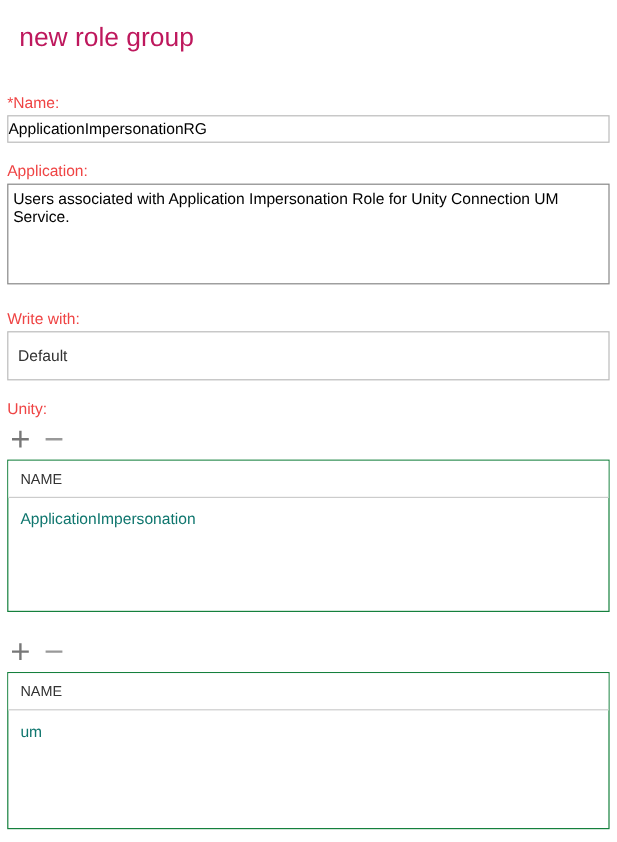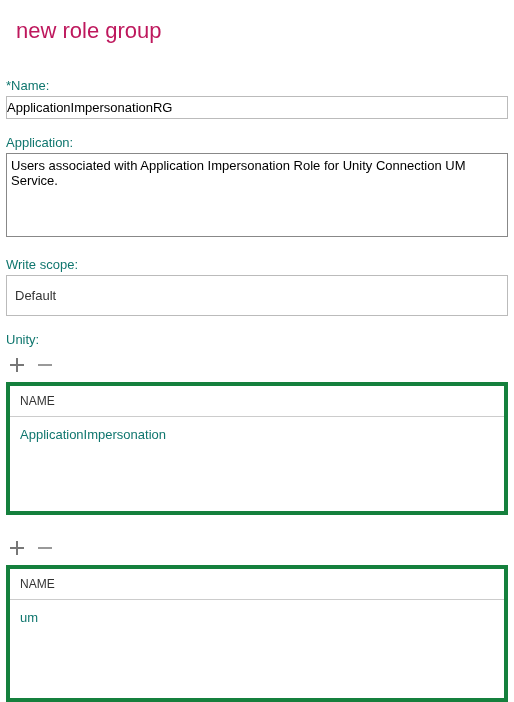--- a/index.html
+++ b/index.html
@@ -12,21 +12,21 @@
     }
     .page-title {
       font-size: 22px;
       font-weight: 300;
       color: #be185d;
       margin-left: 10px;
       margin-bottom: 34px;
     }
     .field-label {
       font-size: 13px;
-      color: #0f766e;
+      color: #ef4444;
       margin-bottom: 3px;
     }
     .text-input {
       width: 100%;
       border: 1px solid #bbb;
       padding: 3px 0;
       font-size: 13px;
       font-family: inherit;
       outline: none;
     }
@@ -52,21 +52,21 @@
       gap: 10px;
       padding: 6px 2px 8px 2px;
     }
     .icon-btn {
       width: 18px; height: 18px;
       display: flex; align-items: center; justify-content: center;
       cursor: pointer;
     }
     .icon-btn svg { display: block; }
     .list-table {
-      border: 4px solid #15803d;
+      border: 1px solid #15803d;
       width: 100%;
     }
     .list-header {
       padding: 8px 10px;
       font-size: 12px;
       color: #333;
       border-bottom: 1px solid #ccc;
       background: #fff;
     }
     .list-body {
@@ -91,21 +91,21 @@
   <div class="field-label">*Name:</div>
   <input class="text-input" type="text" value="ApplicationImpersonationRG" style="">
 </div>
 
 <div class="field-block">
   <div class="field-label">Application:</div>
   <textarea class="text-area" style="">Users associated with Application Impersonation Role for Unity Connection UM Service.</textarea>
 </div>
 
 <div class="field-block">
-  <div class="field-label">Write scope:</div>
+  <div class="field-label">Write with:</div>
   <div class="select-wrap">Default</div>
 </div>
 
 <div class="roles-section">
   <div class="field-label">Unity:</div>
   <div class="icon-row">
     <div class="icon-btn">
       <svg width="16" height="16" viewBox="0 0 16 16">
           <path d="M7 1h2v14H7zM1 7h14v2H1z" fill="#777"></path>
         </svg>

